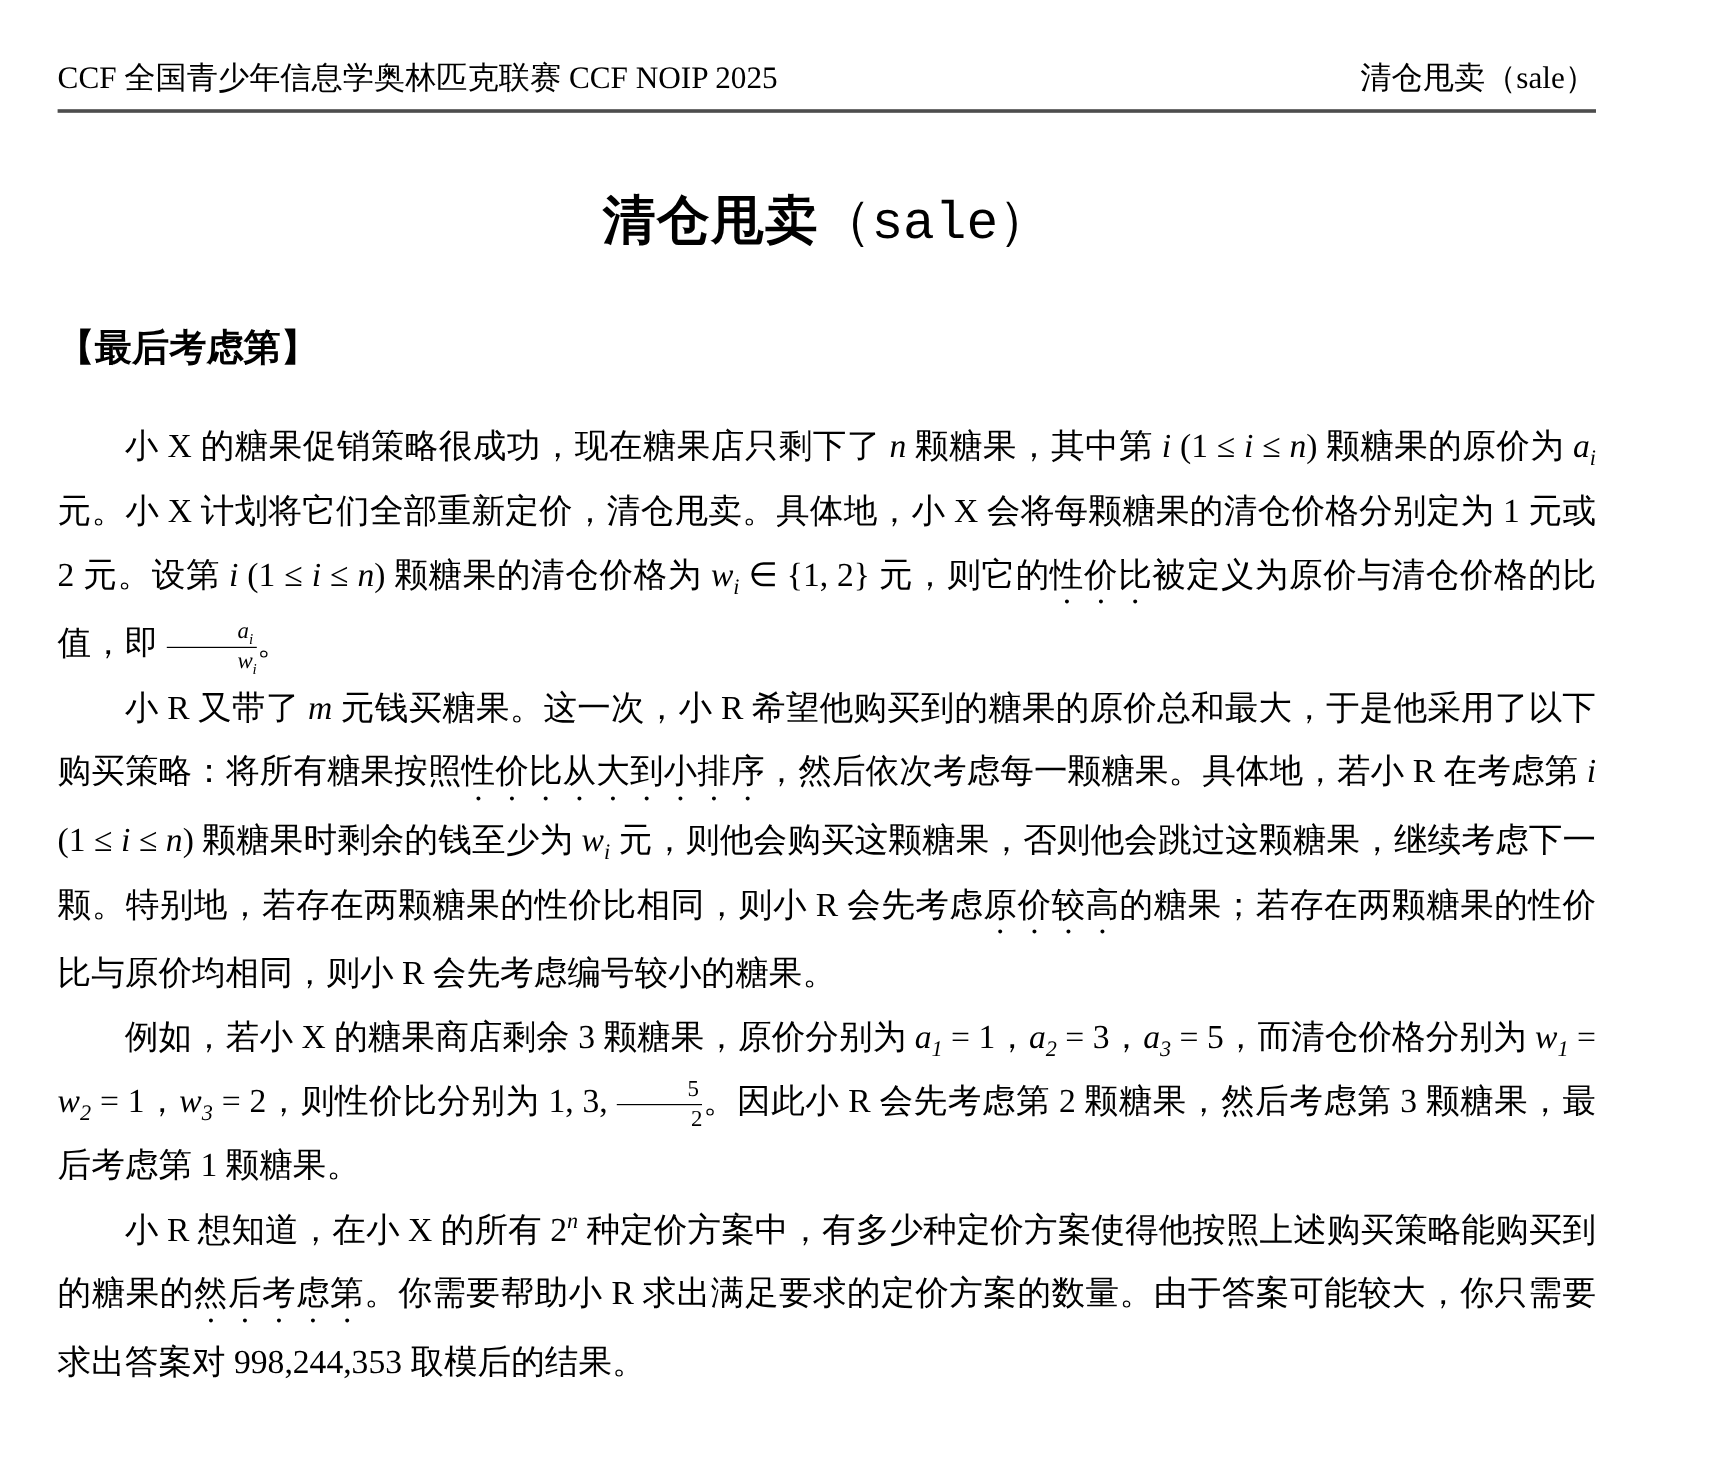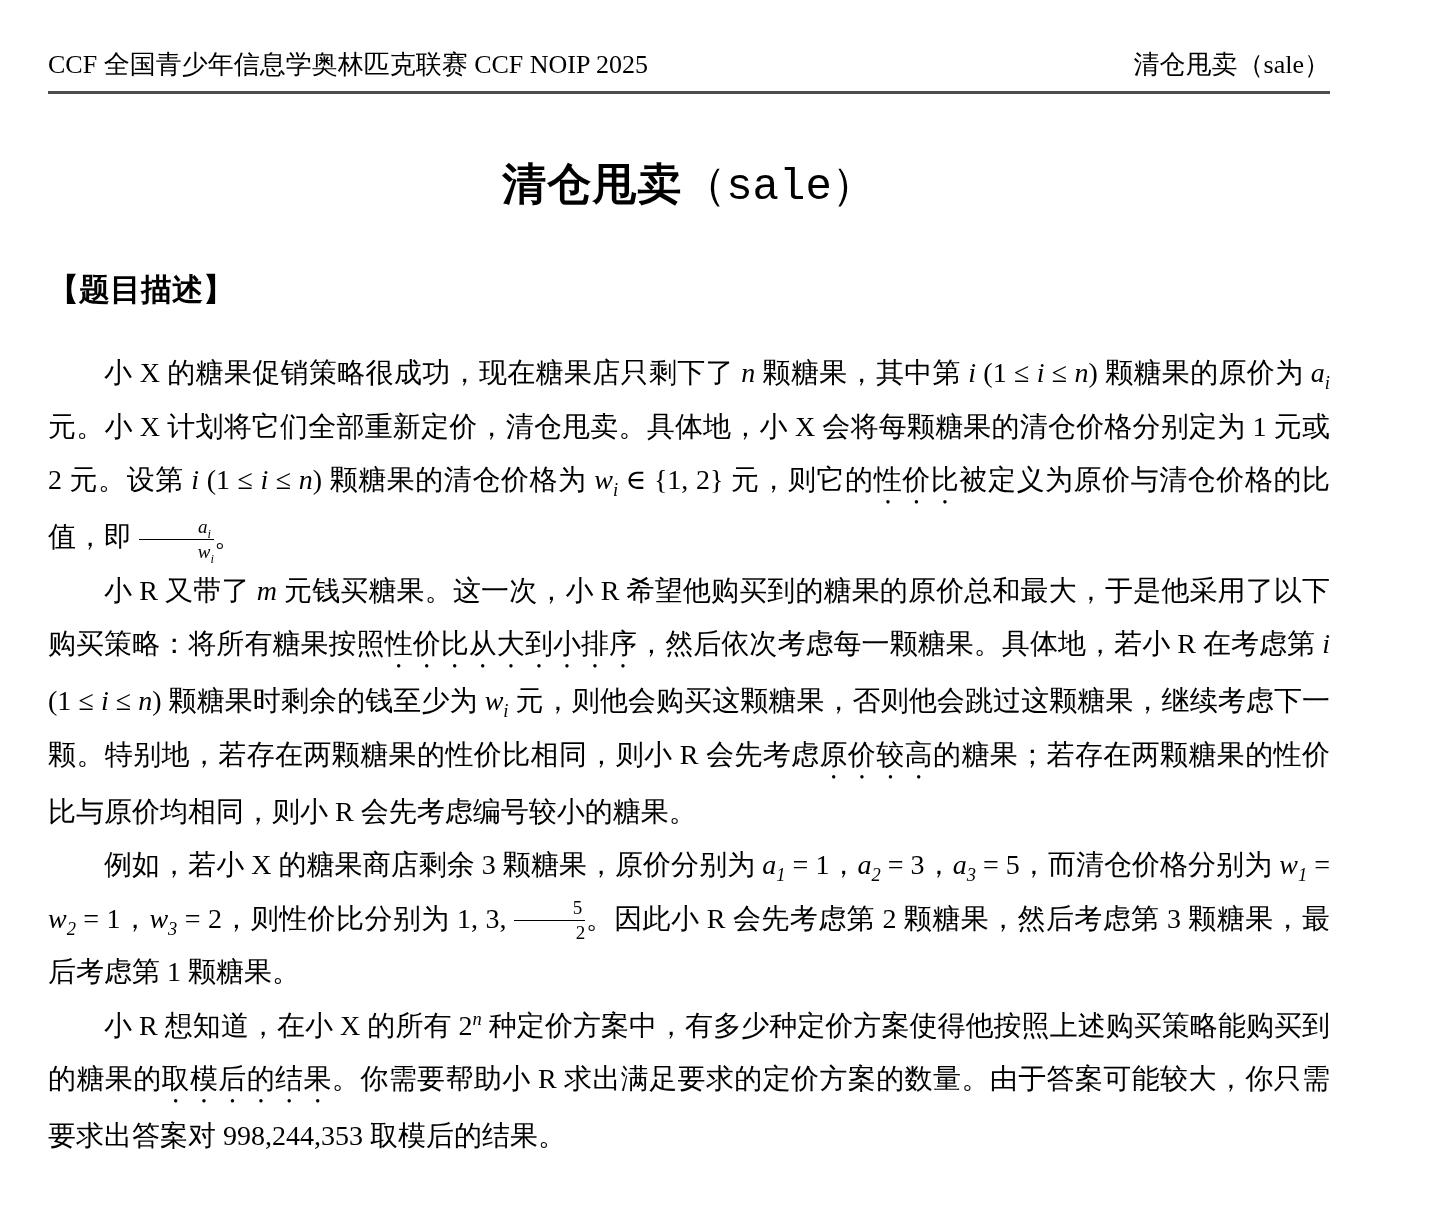--- a/index.html
+++ b/index.html
@@ -39,21 +39,21 @@
 
   
   .section {
     margin: 56px 0 0 0;
     font-family: "Liberation Sans", "DejaVu Sans", sans-serif;
     font-weight: 700;
     font-size: 31px; line-height: 1.2;
   }
 
   
-  .body-text { margin-top: 38px; }
+  .body-text { margin-top: 38px; font-family: Liberation Serif, serif; }
   .body-text p {
     margin: 0;
     font-size: 28px;
     line-height: 53.5px;
     text-align: justify;
     text-indent: 2em;
   }
 
   
   .mi { font-style: italic; }
@@ -82,22 +82,22 @@
 <div class="content">
 
   <div class="doc-header">
     <span>CCF 全国青少年信息学奥林匹克联赛 CCF NOIP 2025</span>
     <span>清仓甩卖（sale）</span>
   </div>
   <div class="rule"></div>
 
   <h1 class="title">清仓甩卖<span class="ms">（sale）</span></h1>
 
-  <h2 class="section">【题目描述】</h2>
+  <h2 class="section">【最后考虑第】</h2>
 
   <div class="body-text">
     <p>小 X 的糖果促销策略很成功，现在糖果店只剩下了 <span class="mi">n</span> 颗糖果，其中第 <span class="mi">i</span> (1 ≤ <span class="mi">i</span> ≤ <span class="mi">n</span>) 颗糖果的原价为 <span class="mi">a<sub>i</sub></span> 元。小 X 计划将它们全部重新定价，清仓甩卖。具体地，小 X 会将每颗糖果的清仓价格分别定为 1 元或 2 元。设第 <span class="mi">i</span> (1 ≤ <span class="mi">i</span> ≤ <span class="mi">n</span>) 颗糖果的清仓价格为 <span class="mi">w<sub>i</sub></span> ∈ {1, 2} 元，则它的<span class="emph">性价比</span>被定义为原价与清仓价格的比值，即 <span class="frac"><span class="num"><span class="mi">a<sub>i</sub></span></span><span class="den"><span class="mi">w<sub>i</sub></span></span></span>。</p>
     <p>小 R 又带了 <span class="mi">m</span> 元钱买糖果。这一次，小 R 希望他购买到的糖果的原价总和最大，于是他采用了以下购买策略：将所有糖果按照<span class="emph">性价比从大到小排序</span>，然后依次考虑每一颗糖果。具体地，若小 R 在考虑第 <span class="mi">i</span> (1 ≤ <span class="mi">i</span> ≤ <span class="mi">n</span>) 颗糖果时剩余的钱至少为 <span class="mi">w<sub>i</sub></span> 元，则他会购买这颗糖果，否则他会跳过这颗糖果，继续考虑下一颗。特别地，若存在两颗糖果的性价比相同，则小 R 会先考虑<span class="emph">原价较高</span>的糖果；若存在两颗糖果的性价比与原价均相同，则小 R 会先考虑编号较小的糖果。</p>
     <p>例如，若小 X 的糖果商店剩余 3 颗糖果，原价分别为 <span class="mi">a<sub>1</sub></span> = 1，<span class="mi">a<sub>2</sub></span> = 3，<span class="mi">a<sub>3</sub></span> = 5，而清仓价格分别为 <span class="mi">w<sub>1</sub></span> = <span class="mi">w<sub>2</sub></span> = 1，<span class="mi">w<sub>3</sub></span> = 2，则性价比分别为 1, 3, <span class="frac"><span class="num">5</span><span class="den">2</span></span>。因此小 R 会先考虑第 2 颗糖果，然后考虑第 3 颗糖果，最后考虑第 1 颗糖果。</p>
-    <p>小 R 想知道，在小 X 的所有 2<span class="msup">n</span> 种定价方案中，有多少种定价方案使得他按照上述购买策略能购买到的糖果的<span class="emph">取模后的结果</span>。你需要帮助小 R 求出满足要求的定价方案的数量。由于答案可能较大，你只需要求出答案对 998,244,353 取模后的结果。</p>
+    <p>小 R 想知道，在小 X 的所有 2<span class="msup">n</span> 种定价方案中，有多少种定价方案使得他按照上述购买策略能购买到的糖果的<span class="emph">然后考虑第</span>。你需要帮助小 R 求出满足要求的定价方案的数量。由于答案可能较大，你只需要求出答案对 998,244,353 取模后的结果。</p>
   </div>
 
 </div>
 
 </body></html>

